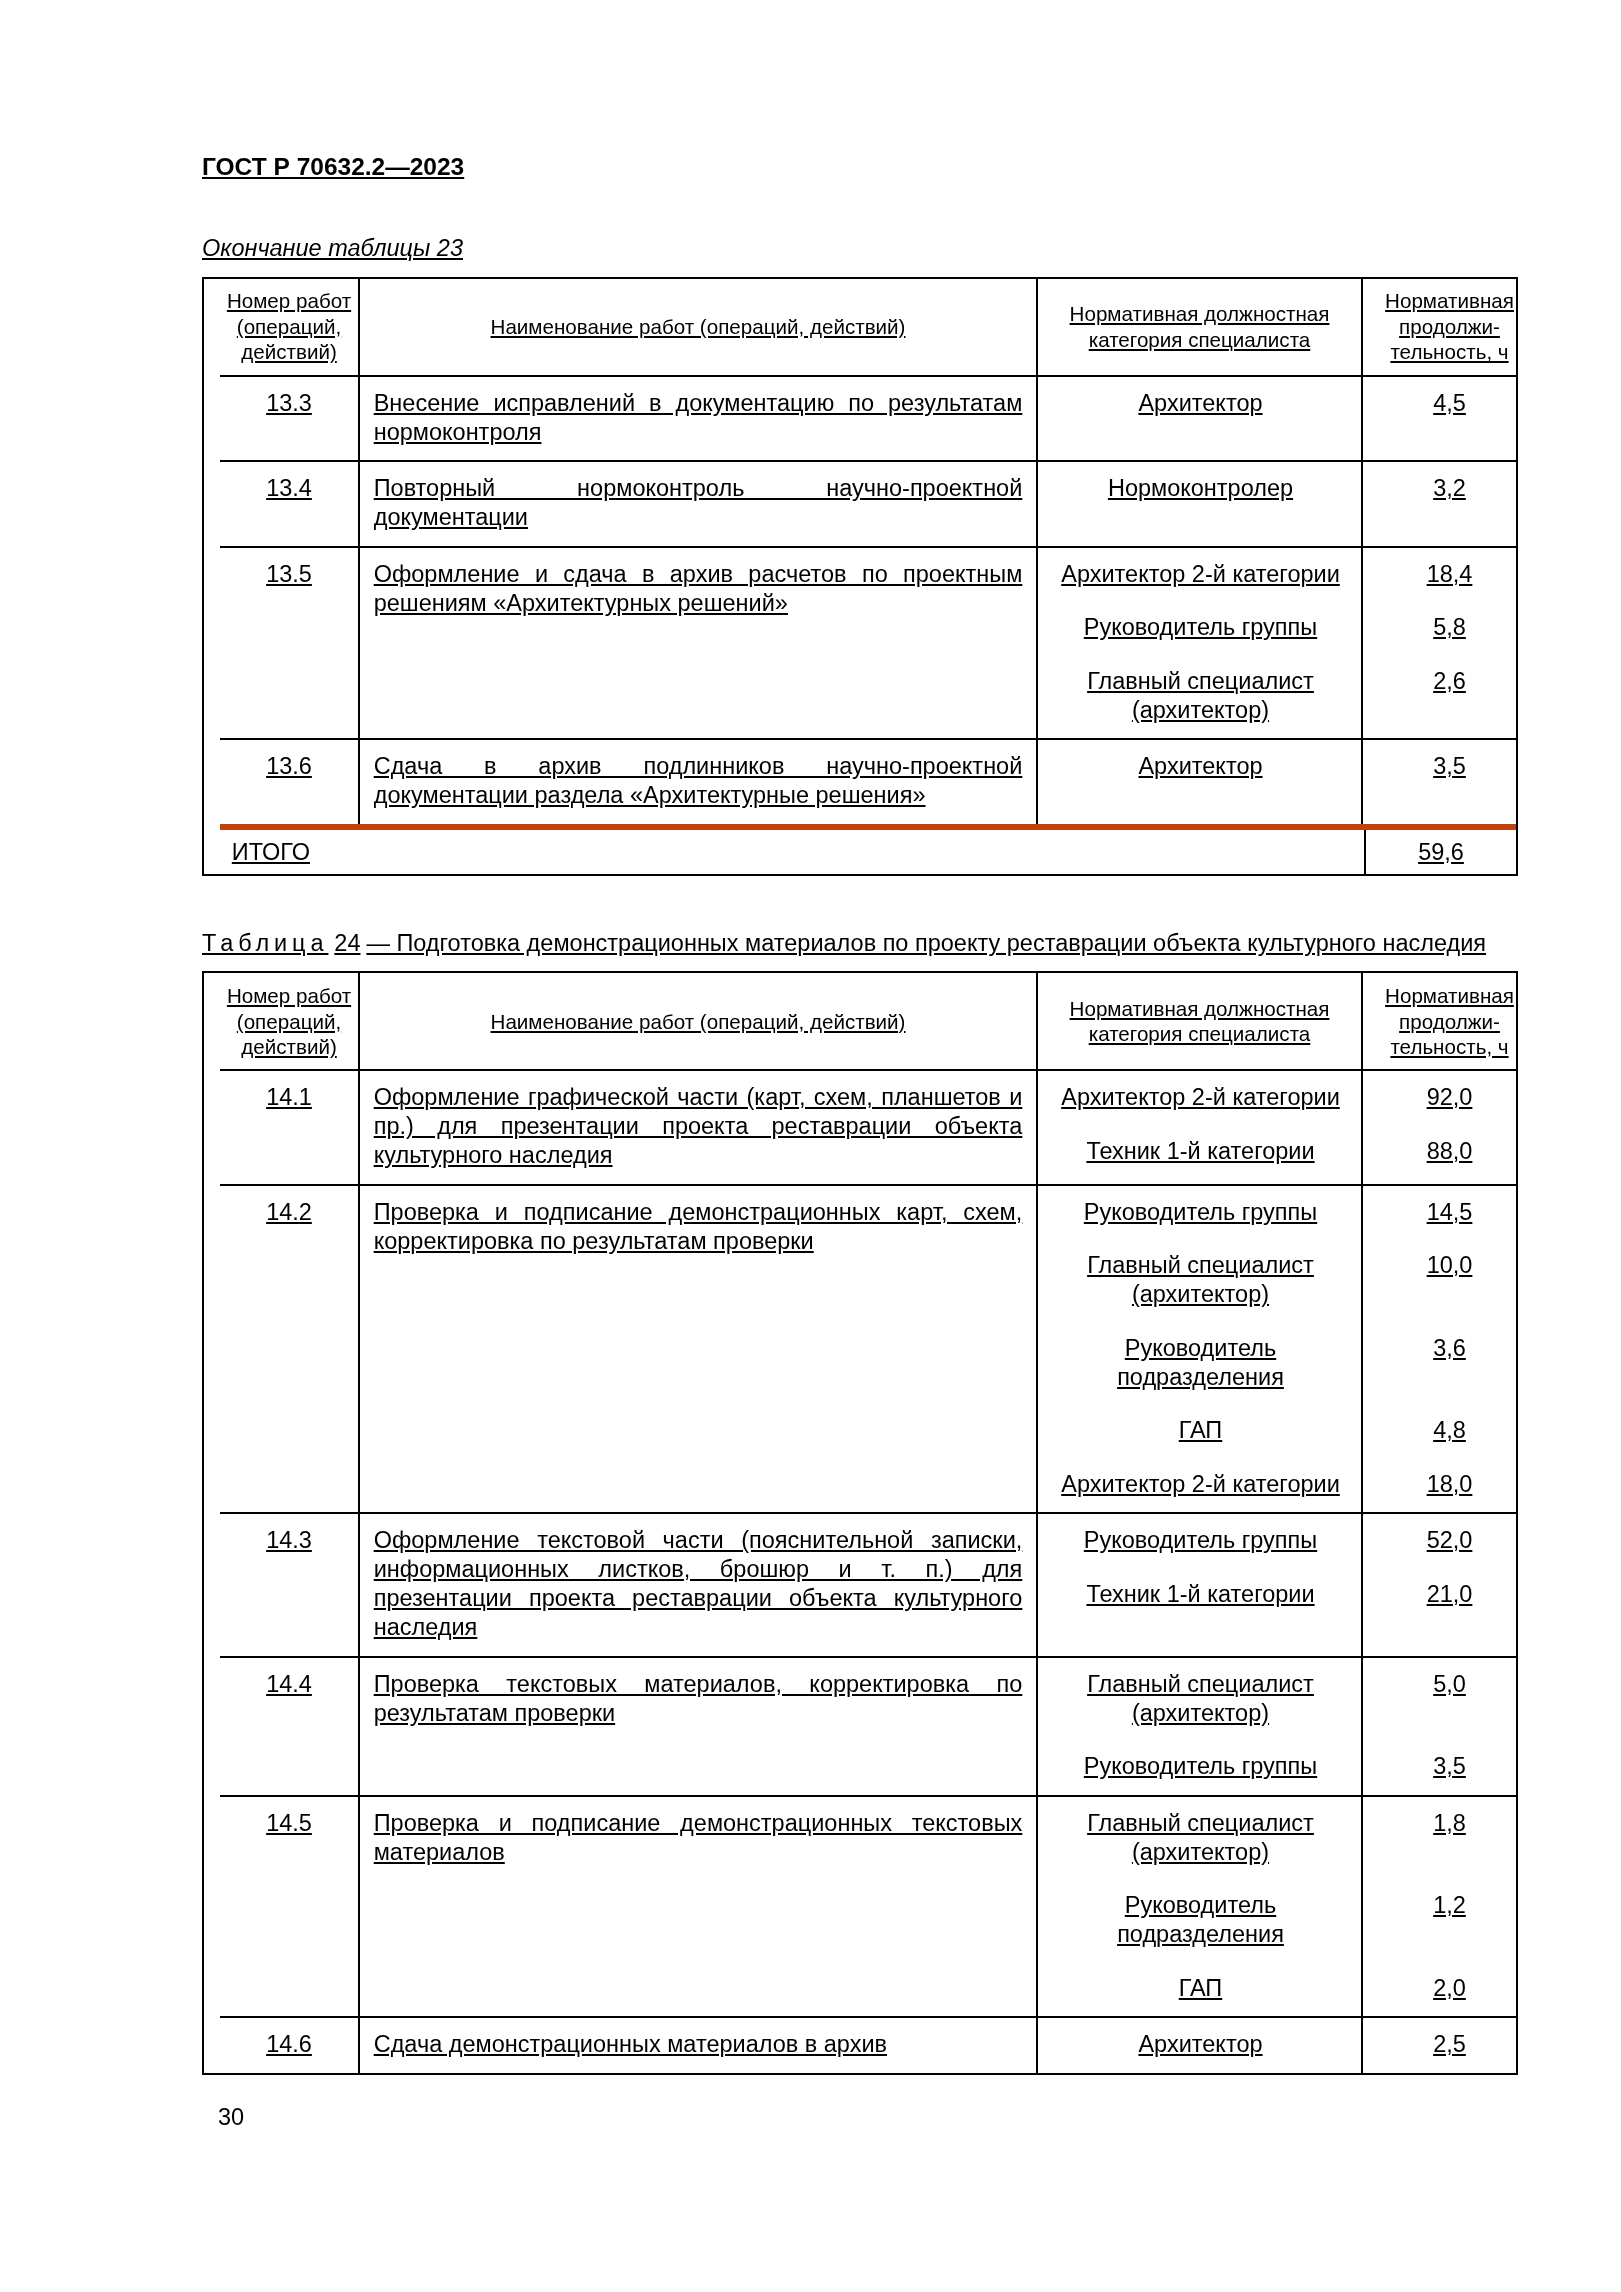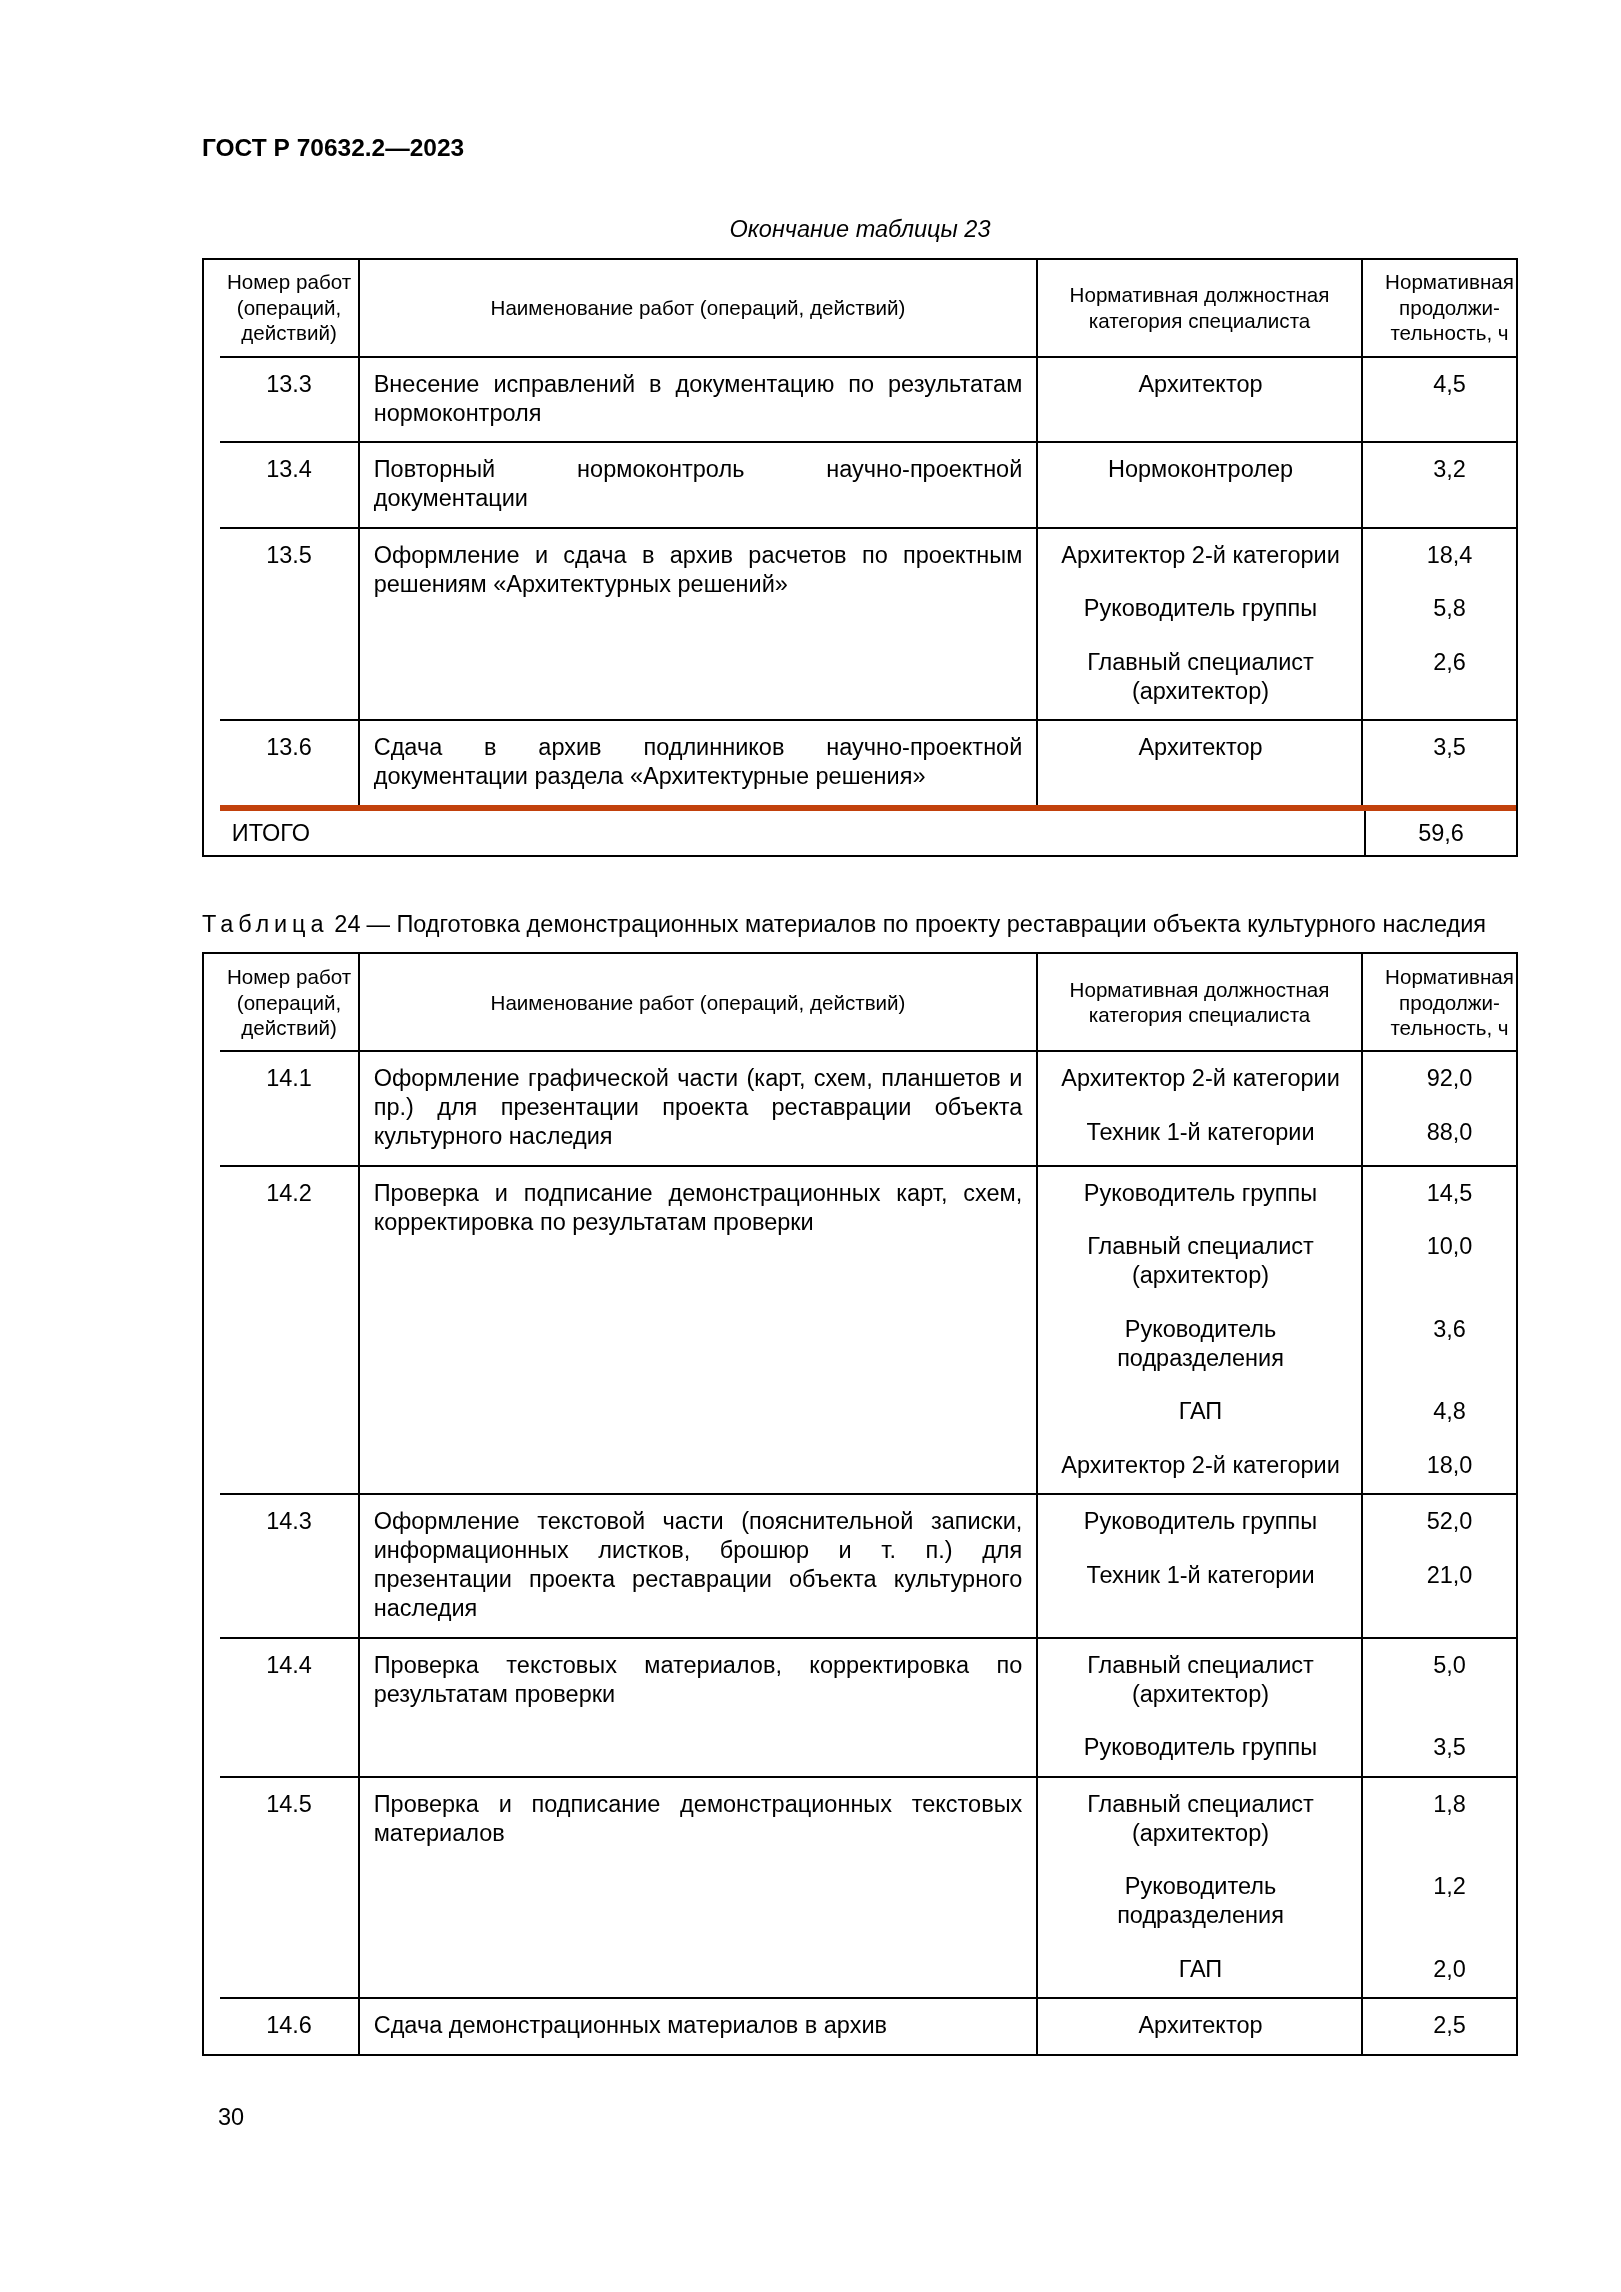--- a/index.html
+++ b/index.html
@@ -11,32 +11,32 @@
     background: #ffffff;
     color: #000;
     font-family: "Liberation Sans", sans-serif;
     font-size: 23.5px;
     line-height: 29px;
     overflow: hidden;
   }
   .content {
     position: absolute;
     left: 202px;
-    top: 133px;
+    top: 152px;
     width: 1316px;
+    text-decoration: underline;
   }
   .doc-header {
     font-weight: bold;
     font-size: 24.5px;
     margin-bottom: 53px;
   }
   .caption-italic {
     font-style: italic;
     margin-bottom: 13.7px;
-    text-align: center;
   }
   .caption24 {
     margin-top: 53px;
     margin-bottom: 13px;
     text-align: justify;
   }
   .cap-word { letter-spacing: 4.9px; }
   .cap-num { margin-left: 5.9px; }
   .cap-text { margin-left: 5.9px; }
 

